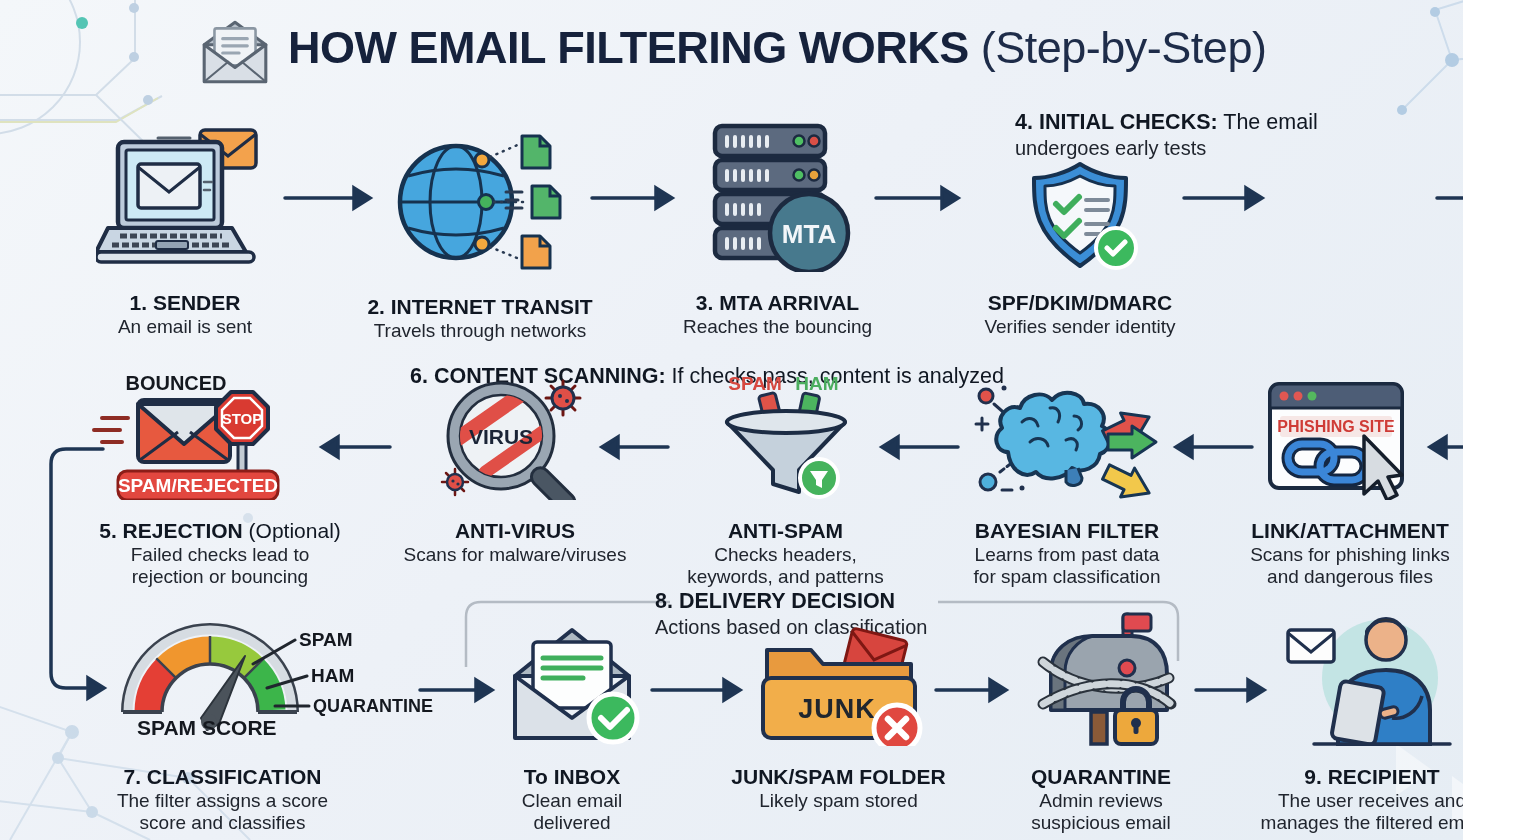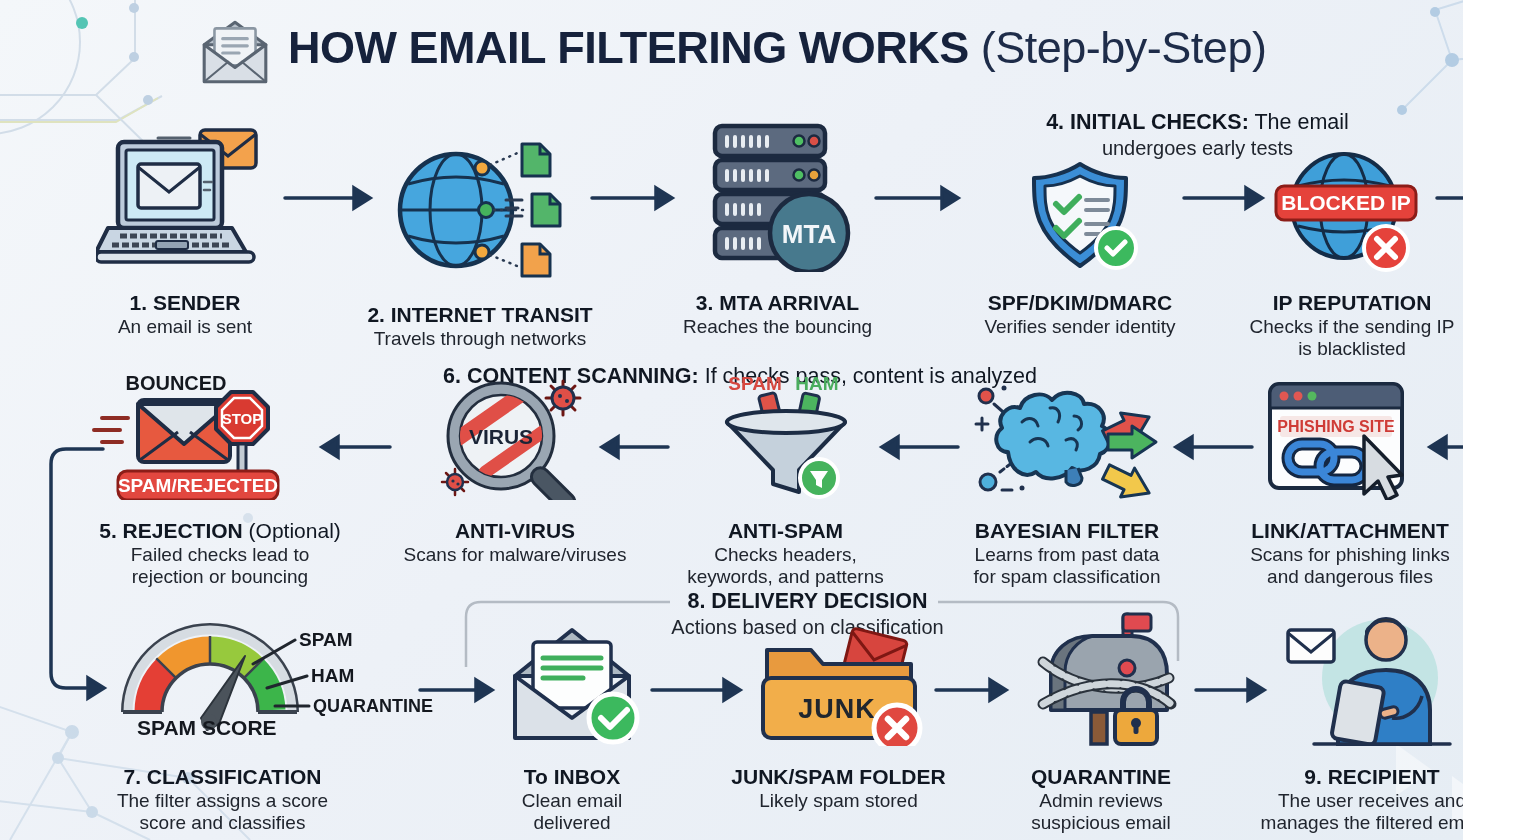--- a/index.html
+++ b/index.html
@@ -12,21 +12,21 @@
   .connectors{position:absolute;inset:0;z-index:1;}
   .titlebar{position:absolute;left:0;top:0;width:1540px;height:100px;z-index:2;}
   .title-icon{position:absolute;left:198px;top:14px;}
   .title-text{position:absolute;left:288px;top:22px;margin:0;font-size:45px;letter-spacing:-0.5px;color:#16223c;font-weight:700;white-space:nowrap;}
   .title-text .light{font-weight:400;color:#1e2c49;}
   .step{position:absolute;text-align:center;z-index:2;}
   .icon{display:flex;justify-content:center;align-items:flex-end;}
   .cap-title{font-size:21px;font-weight:700;color:#101722;line-height:1.18;margin-top:19px;}
   .cap-title .suffix{font-weight:400;}
   .cap-desc{font-size:19px;color:#20252e;line-height:1.17;}
-  .sec-head{position:absolute;text-align:center;z-index:2;line-height:1.2;}
+  .sec-head{position:absolute;text-align:left;z-index:2;line-height:1.2;}
   .sec-line1{font-size:21.5px;color:#101722;}
   .sec-line1 .b{font-weight:700;}
   .sec-line2{font-size:20px;color:#20252e;}
   svg text{font-family:"Liberation Sans",sans-serif;}
 </style>
 </head>
 <body>
 
 <div id="canvas">
 
@@ -174,21 +174,21 @@
         <line x1="24" y1="110" x2="126" y2="110" stroke="#3d4654" stroke-width="5" stroke-dasharray="7 3"></line>
         <line x1="16" y1="119" x2="134" y2="119" stroke="#3d4654" stroke-width="5" stroke-dasharray="7 3"></line>
         <rect x="60" y="115" width="32" height="8" rx="2" fill="#93a3b4" stroke="#1f2d45" stroke-width="2"></rect>
         <rect x="0" y="126" width="158" height="10" rx="5" fill="#dce4ec" stroke="#1f2d45" stroke-width="3.5"></rect>
       </svg>
     </div>
     <div class="cap-title">1. SENDER</div>
     <div class="cap-desc">An email is sent</div>
   </div>
 
-  <div class="step" style="left:340px;top:134px;width:280px;">
+  <div class="step" style="left:340px;top:126px;width:280px;">
     <div class="icon" style="height:150px;">
       <svg width="172" height="148" viewBox="0 0 172 148">
         <circle cx="62" cy="74" r="56" fill="#46a6de" stroke="#16324f" stroke-width="4.5"></circle>
         <ellipse cx="62" cy="74" rx="26" ry="56" fill="none" stroke="#16324f" stroke-width="3"></ellipse>
         <path d="M14,48 Q62,34 110,48 M14,100 Q62,114 110,100 M6,74 H118" fill="none" stroke="#16324f" stroke-width="3"></path>
         <circle cx="88" cy="32" r="7" fill="#f2a83e" stroke="#16324f" stroke-width="3"></circle>
         <circle cx="92" cy="74" r="7.5" fill="#45b35c" stroke="#16324f" stroke-width="3"></circle>
         <circle cx="88" cy="116" r="7" fill="#f2a83e" stroke="#16324f" stroke-width="3"></circle>
         <path d="M96,29 L128,15 M100,74 L133,74 M96,119 L128,132" stroke="#2a3a52" stroke-width="2.5" stroke-dasharray="1 6" stroke-linecap="round" fill="none"></path>
         <path d="M112,64 h16 M112,72 h12 M112,80 h16" stroke="#2a3a52" stroke-width="3" stroke-linecap="round"></path>
@@ -267,36 +267,20 @@
         <path d="M40,68 l8,8 l15,-15" fill="none" stroke="#3fae5c" stroke-width="6" stroke-linecap="round" stroke-linejoin="round"></path>
         <path d="M70,64 h22 M70,74 h22" stroke="#7e8b99" stroke-width="4" stroke-linecap="round"></path>
         <circle cx="100" cy="88" r="20" fill="#3cb95e" stroke="#ffffff" stroke-width="4"></circle>
         <path d="M91,88 l6,6 l12,-12" fill="none" stroke="#ffffff" stroke-width="5" stroke-linecap="round" stroke-linejoin="round"></path>
       </svg>
     </div>
     <div class="cap-title">SPF/DKIM/DMARC</div>
     <div class="cap-desc">Verifies sender identity</div>
   </div>
 
-  <div class="step" style="left:1228px;top:122px;width:248px;">
-    <div class="icon" style="height:150px;">
-      <svg width="156" height="124" viewBox="0 0 156 124">
-        <circle cx="70" cy="58" r="52" fill="#3f9fd9" stroke="#142c47" stroke-width="4"></circle>
-        <ellipse cx="70" cy="58" rx="24" ry="52" fill="none" stroke="#142c47" stroke-width="3"></ellipse>
-        <path d="M24,38 Q70,26 116,38 M24,78 Q70,90 116,78 M18,58 H122" fill="none" stroke="#142c47" stroke-width="3"></path>
-        <rect x="2" y="38" width="140" height="34" rx="8" fill="#e5423b" stroke="#8c1d18" stroke-width="3"></rect>
-        <text x="72" y="62" text-anchor="middle" font-size="21" font-weight="700" fill="#ffffff">BLOCKED IP</text>
-        <circle cx="112" cy="100" r="22" fill="#e5423b" stroke="#ffffff" stroke-width="4"></circle>
-        <path d="M103,91 L121,109 M121,91 L103,109" stroke="#ffffff" stroke-width="6" stroke-linecap="round"></path>
-      </svg>
-    </div>
-    <div class="cap-title">IP REPUTATION</div>
-    <div class="cap-desc">Checks if the sending IP</div>
-    <div class="cap-desc">is blacklisted</div>
-  </div>
 
   <div class="step" style="left:55px;top:372px;width:330px;">
     <div class="icon" style="height:128px;">
       <svg width="260" height="126" viewBox="0 0 260 126">
         <text x="86" y="16" text-anchor="middle" font-size="20" font-weight="700" fill="#14181f">BOUNCED</text>
         <path d="M12,44 h26 M4,56 h26 M12,68 h20" stroke="#8e2c24" stroke-width="4" stroke-linecap="round"></path>
         <rect x="48" y="26" width="92" height="62" rx="6" fill="#e7593f" stroke="#1f2d45" stroke-width="4"></rect>
         <polygon points="48,30 94,70 140,30" fill="#dfe5ea" stroke="#1f2d45" stroke-width="4" stroke-linejoin="round"></polygon>
         <path d="M50,86 L88,58 M138,86 L100,58" stroke="#1f2d45" stroke-width="3"></path>
         <polygon points="141,18 163,18 178,33 178,55 163,70 141,70 126,55 126,33" fill="#d93a31" stroke="#1f2d45" stroke-width="4" stroke-linejoin="round"></polygon>

